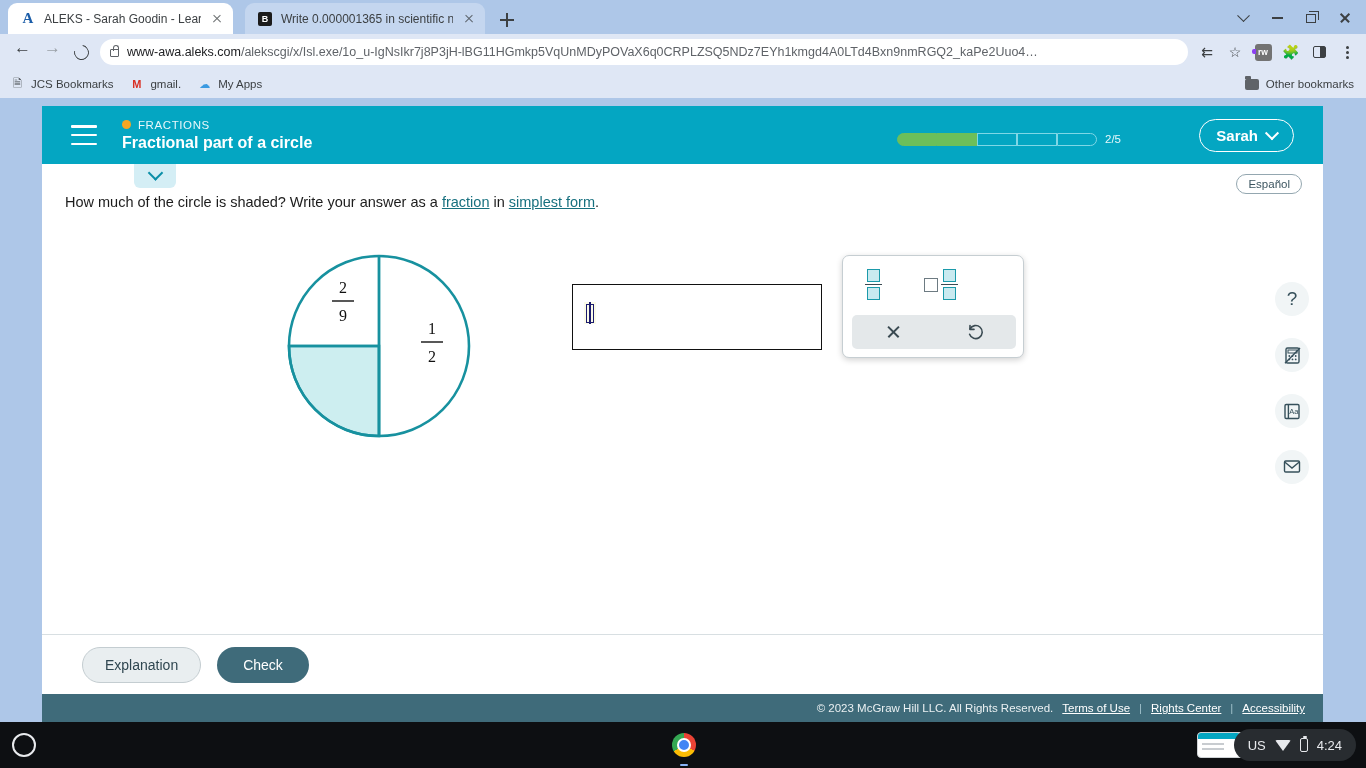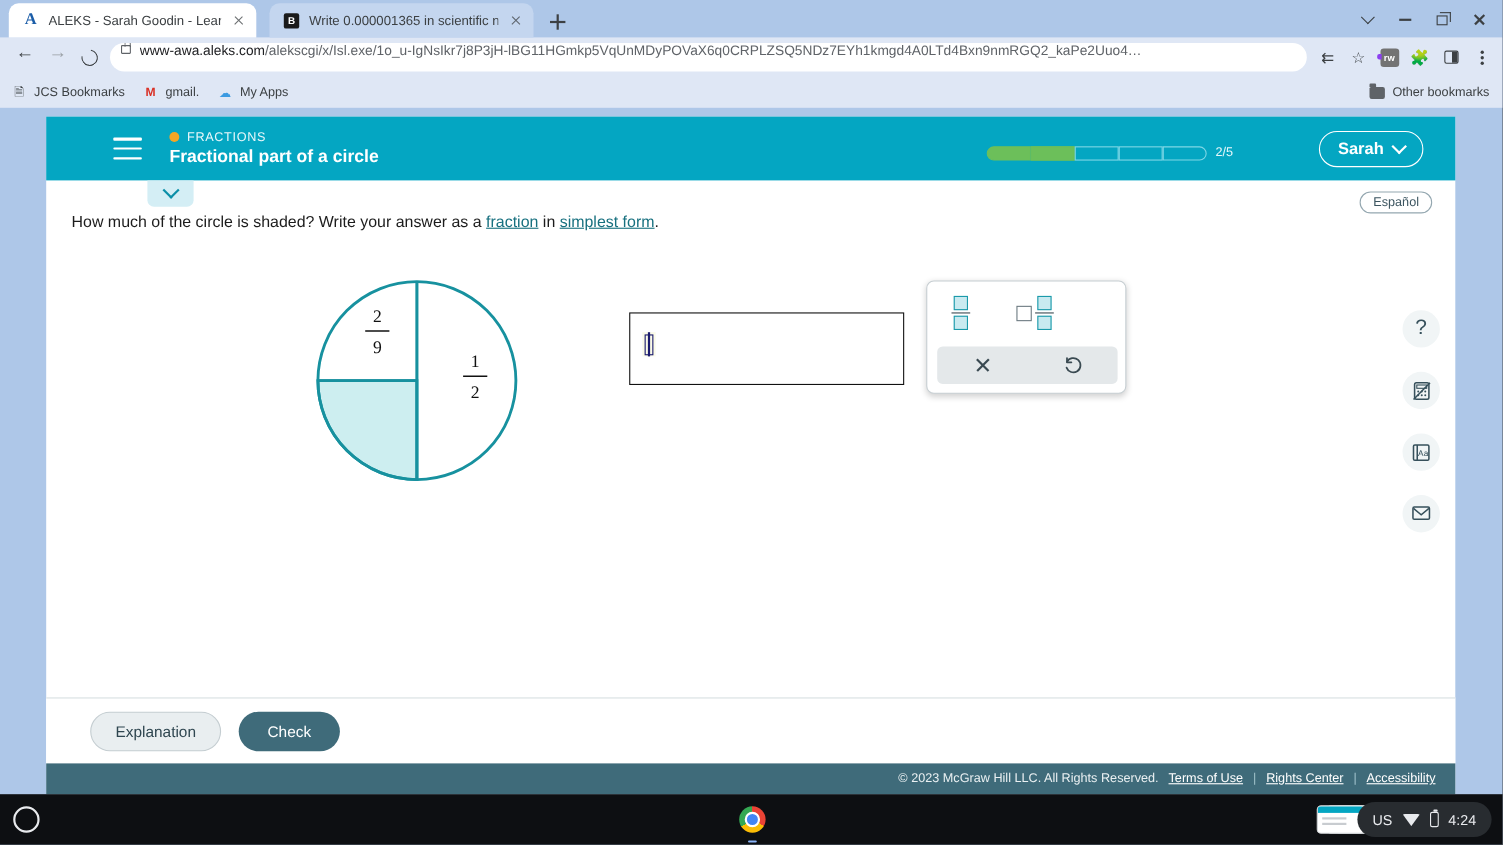--- a/index.html
+++ b/index.html
@@ -52,21 +52,21 @@
 
   
   .toolbar { position:relative; height:36px; background:#dfe7f5; display:flex; align-items:center; padding:0 6px; }
   .navbtn { width:30px; height:30px; display:flex; align-items:center; justify-content:center; color:#5f6368; border-radius:50%; }
   .arrow-l, .arrow-r { width:14px; height:14px; position:relative; }
   .arrow-l:before { content:"←"; font-size:17px; color:#3c4043; position:absolute; top:-7px; left:0; }
   .arrow-r:before { content:"→"; font-size:17px; color:#9aa0a6; position:absolute; top:-7px; left:0; }
   .reload { width:15px; height:15px; border:1.8px solid #3c4043; border-radius:50%; border-top-color:transparent; transform:rotate(-35deg); }
   .omnibox {
     flex:1; height:26px; background:#fff; border-radius:13px; margin:0 6px 0 4px;
-    display:flex; padding:0 10px; gap:8px; font-size:12.5px; overflow:hidden;
+    display:flex; align-items:center; padding:0 10px; gap:8px; font-size:12.5px; overflow:hidden;
   }
   .lock { width:9px; height:8px; border:1.4px solid #5f6368; border-radius:1px; position:relative; flex:0 0 9px; margin-top:2px; }
   .lock:before{ content:""; position:absolute; left:1.6px; top:-5px; width:4px; height:5px; border:1.4px solid #5f6368; border-bottom:none; border-radius:3px 3px 0 0; }
   .url { white-space:nowrap; overflow:hidden; color:#5f6368; }
   .url b { color:#202124; font-weight:normal; }
   .tb-icons { display:flex; align-items:center; gap:2px; }
   .tbi { width:26px; height:26px; display:flex; align-items:center; justify-content:center; color:#3c4043; font-size:14px; }
   .ext-rw { width:17px; height:17px; background:#737373; border-radius:3px; color:#fff; font-size:8.5px; display:flex; align-items:center; justify-content:center; font-weight:bold; position:relative; }
   .ext-rw:before{ content:""; position:absolute; left:-3px; top:5px; width:4px; height:5px; background:#8b3ff0; border-radius:2px 0 0 2px;}
   .panel-ic { width:13px; height:12px; border:1.8px solid #3c4043; border-radius:2px; position:relative; }
@@ -79,21 +79,21 @@
   .bm { display:flex; align-items:center; gap:6px; }
   .bm-ico { width:15px; height:15px; display:flex; align-items:center; justify-content:center; font-size:11px; }
   .folder { width:14px; height:11px; background:#5f6368; border-radius:1.5px 2px 2px 2px; position:relative; }
   .folder:before{ content:""; position:absolute; left:0; top:-3px; width:6px; height:3px; background:#5f6368; border-radius:1px 1px 0 0;}
   .other-bm { position:absolute; right:12px; display:flex; align-items:center; gap:7px; }
 
   
   .page { position:absolute; left:42px; top:106px; width:1281px; height:616px; background:#fff; }
 
   
-  .aleks-head { height:58px; background:#04a6c2; position:relative; display:flex; align-items:center;padding-left:32px; }
+  .aleks-head { height:58px; background:#04a6c2; position:relative; display:flex; align-items:center; }
   .hamburger { width:26px; height:20px; margin-left:29px; display:flex; flex-direction:column; justify-content:space-between; }
   .hamburger i { display:block; height:2.5px; background:#fff; border-radius:1px; }
   .head-txt { margin-left:25px; }
   .kicker { display:flex; align-items:center; gap:7px; font-size:11.5px; letter-spacing:.6px; color:#e8f7fa; }
   .dot-orange { width:9px; height:9px; border-radius:50%; background:#f5a623; display:block; }
   .topic { font-size:16px; color:#fff; margin-top:3px; font-weight:bold; }
   .progress { position:absolute; left:855px; top:27px; display:flex; gap:8px; }
   .seg-wrap { display:flex; }
   .seg { width:40px; height:13px; border:1.4px solid #7fd7e6; background:transparent; }
   .seg.f { background:#6cbf5a; border-color:#6cbf5a; }

